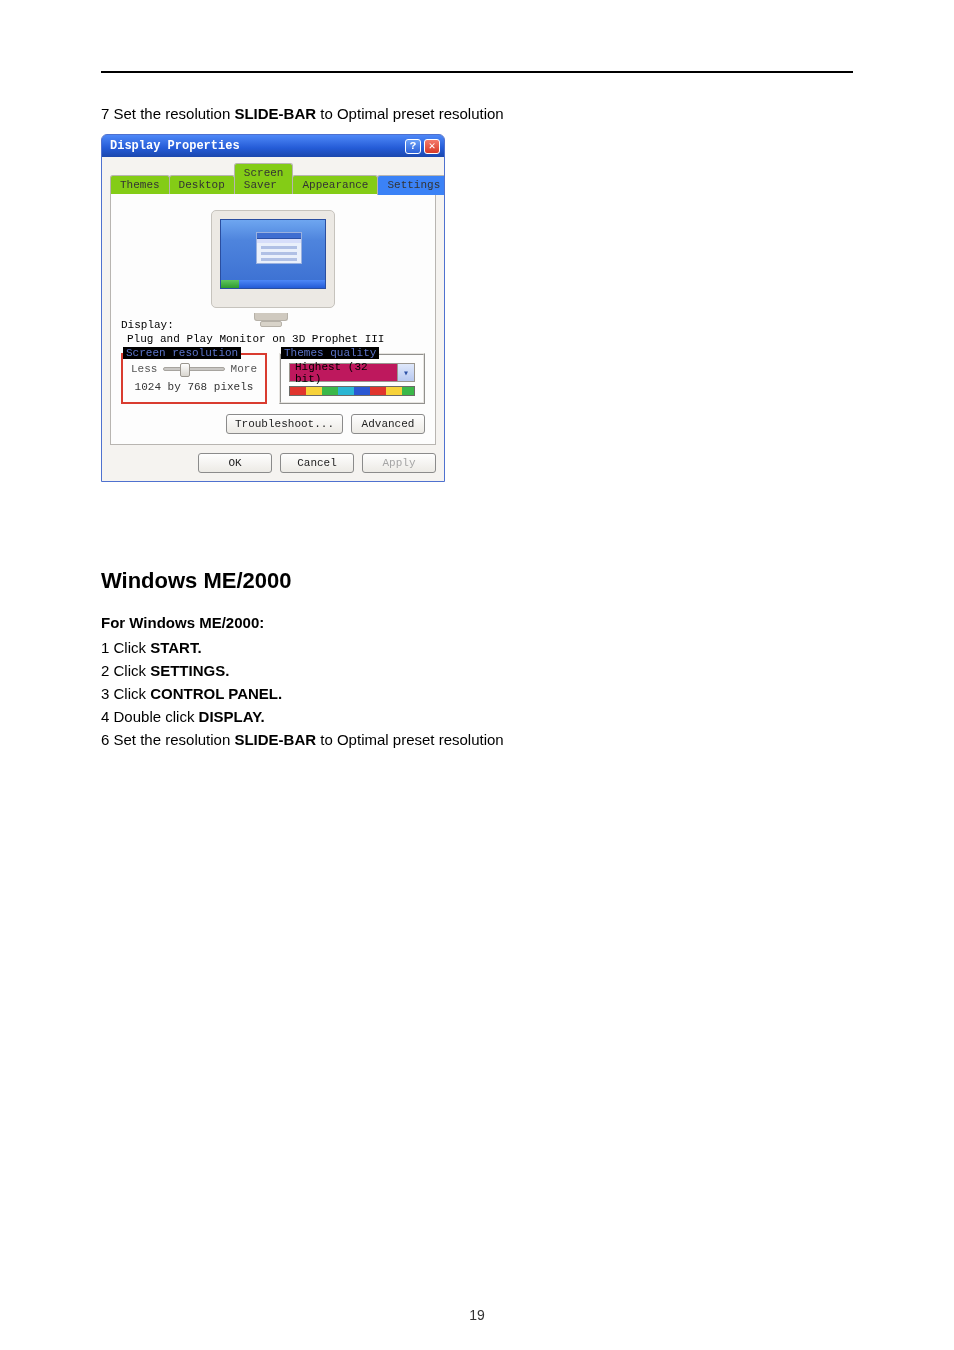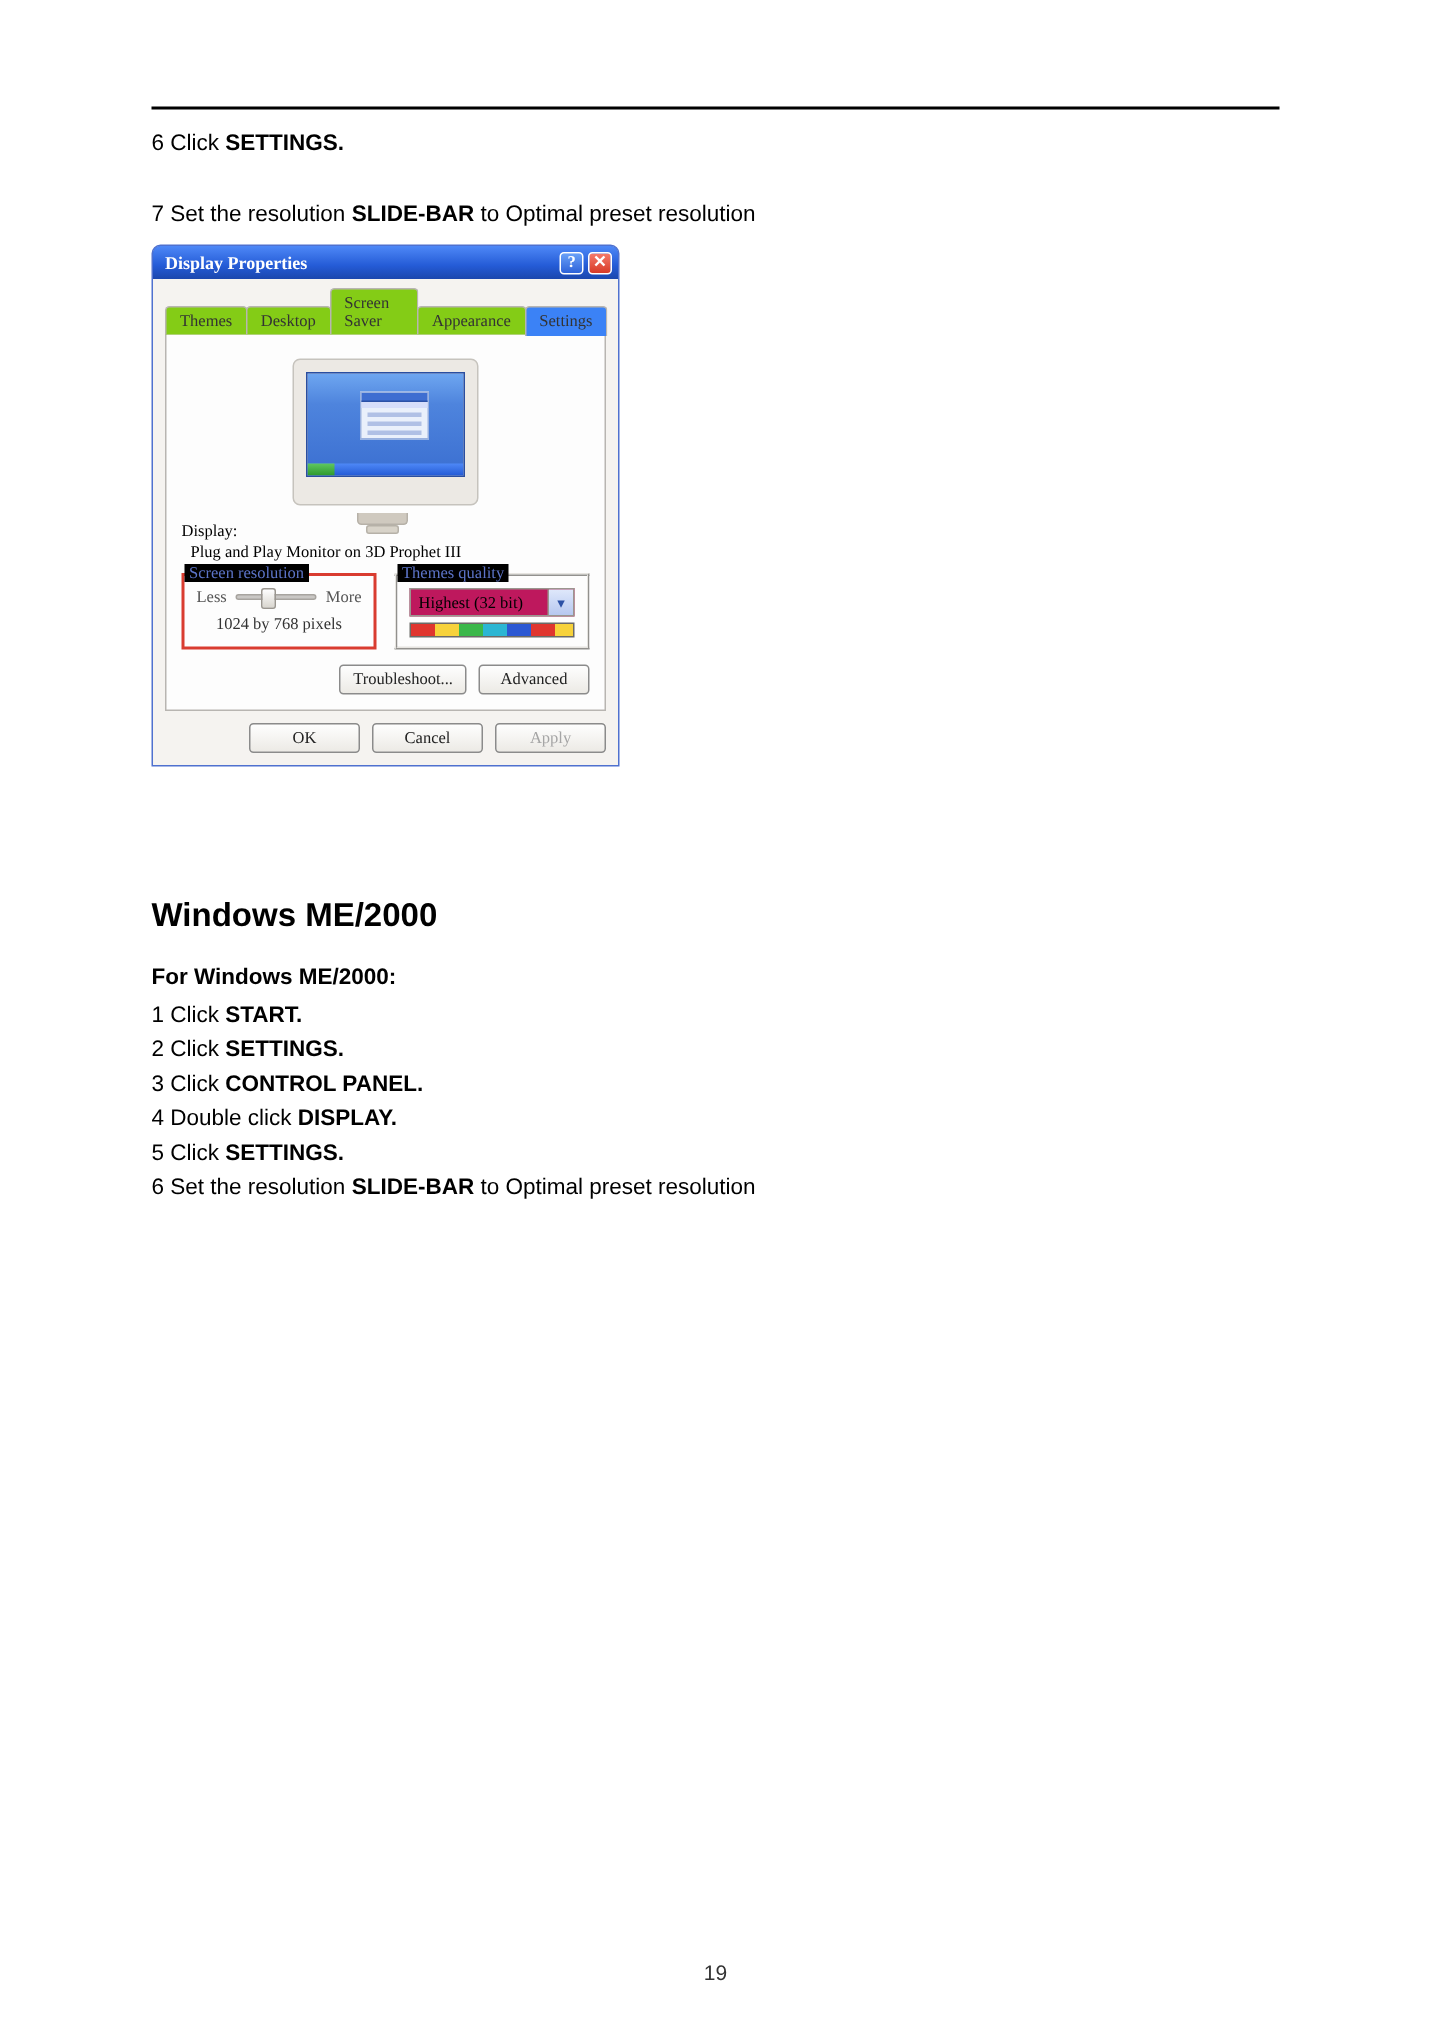--- a/index.html
+++ b/index.html
@@ -58,23 +58,23 @@
     position:absolute;
     bottom:26px;
     left:0; right:0;
     text-align:center;
     font-size:14px;
     color:#333;
   }
 
   
   .dp-window{
-    width:312px;
+    width:344px;
     margin:6px 0 0 0;
-    font-family:Liberation Serif, serif;
+    font-family:Liberation Mono, monospace;
     font-size:11px;
     background:var(--xp-frame);
     border:1px solid #4f71cf;
     border-radius:6px 6px 0 0;
     box-shadow:0 0 0 1px #1f3e9d inset;
     overflow:hidden;
   }
   .dp-titlebar{
     height:22px;
     background:linear-gradient(#4e88f7,#245bd6 60%,#1b47ad);
@@ -229,24 +229,20 @@
     display:flex;justify-content:flex-end;gap:8px;margin-top:8px;
   }
   .under{text-decoration:underline;}
 </style>
 </head>
 <body>
 
 <div class="page">
   <hr class="hr">
 
-  <p class="line">
-    <span>6</span>
-    <span>Click </span><b>SETTINGS.</b>
-  </p>
   <div style="height:18px"></div>
   <p class="line">
     <span>7</span>
     <span>Set the resolution </span><b>SLIDE-BAR</b><span> to Optimal preset resolution</span>
   </p>
 
   <div class="dp-window">
     <div class="dp-titlebar">
       <span class="dp-title-text">Display Properties</span>
       <div class="dp-titlebuttons">
@@ -340,18 +336,17 @@
 
   <h2 class="section-heading">Windows ME/2000</h2>
 
   <p class="para-bold">For Windows ME/2000:</p>
 
   <div class="steps">
     <p><span>1</span> <span>Click </span><b>START.</b></p>
     <p><span>2</span> <span>Click </span><b>SETTINGS.</b></p>
     <p><span>3</span> <span>Click </span><b>CONTROL PANEL.</b></p>
     <p><span>4</span> <span>Double click </span><b>DISPLAY.</b></p>
-    <p><span>5</span> <span>Click </span><b>SETTINGS.</b></p>
     <p><span>6</span> <span>Set the resolution </span><b>SLIDE-BAR</b><span> to  Optimal preset resolution</span></p>
   </div>
 
   <div class="pgnum">19</div>
 </div>
 
 </body></html>

